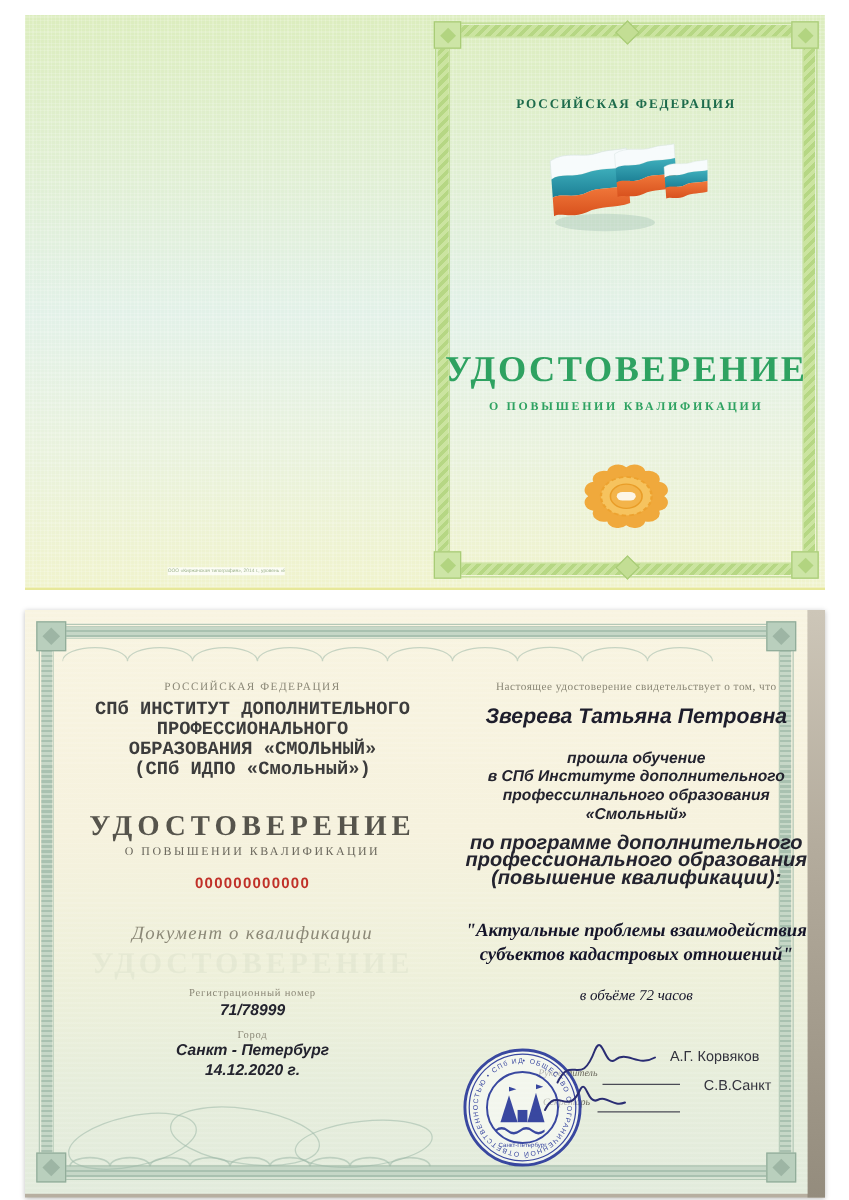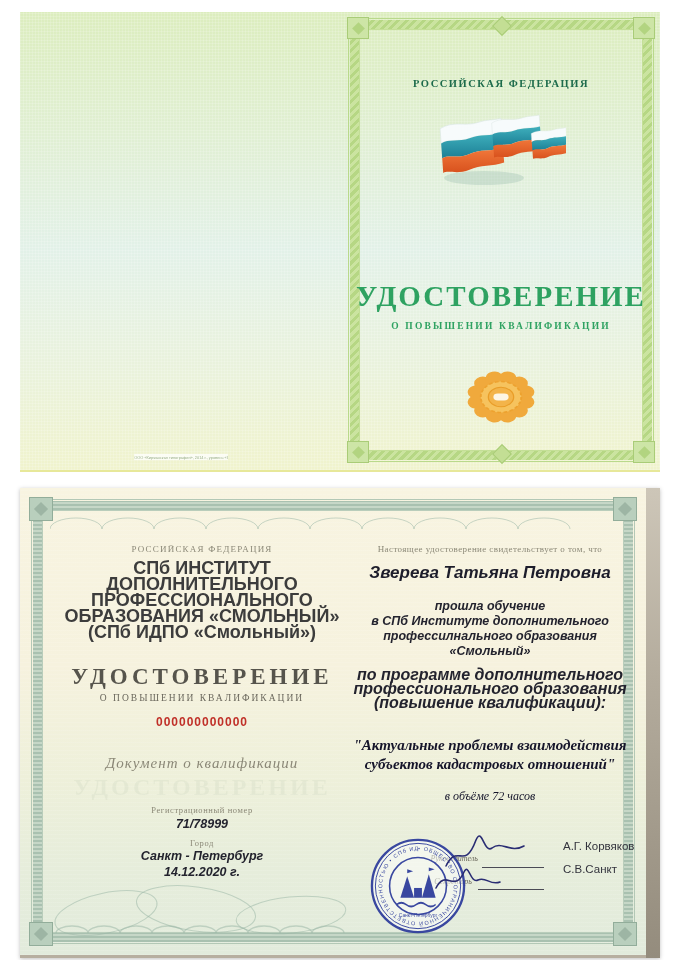--- a/index.html
+++ b/index.html
@@ -37,25 +37,25 @@
       repeating-linear-gradient(0deg, rgba(255,255,255,.1) 0 1px, transparent 1px 4px),
       linear-gradient(180deg,#f8f4e1 0%,#f6f2de 38%,#eef0da 62%,#e6eddb 82%,#e2ebdc 100%);}
   .cert-frame{inset:13px;border:9px solid transparent;
     border-image:repeating-linear-gradient(0deg,#a9c1b0 0 2px,#c6d7c7 2px 4px) 9;
     outline:1px solid #b3c8b6;outline-offset:1px;box-shadow:inset 0 0 0 1px #b9cdbb;}
   .ccorner{width:22px;height:22px;background:#b9cfbd;border:1px solid #92ad9a;display:flex;align-items:center;justify-content:center;}
   .ccorner i{display:block;width:10px;height:10px;background:#9db5a4;transform:rotate(45deg);}
   .guill{stroke:#9db8a8;fill:none;opacity:.55;}
 
   .colL{left:32px;top:56px;width:300px;}
-  .colR{left:320px;top:56px;width:300px;}
+  .colR{left:339px;top:56px;width:300px;}
   .lab{font-size:8.5px;color:#8b8877;letter-spacing:.6px;}
   .val{font-family:"Liberation Sans",sans-serif;font-weight:bold;font-style:italic;font-size:12.5px;color:#23232e;}
   .cert-country{font-size:9px;color:#8b8877;letter-spacing:1.2px;}
-  .inst{margin-top:6px;font-family:Liberation Sans, sans-serif;font-weight:bold;font-size:18px;line-height:16px;color:#3c3c3c;}
+  .inst{margin-top:6px;font-family:Liberation Mono, monospace;font-weight:bold;font-size:15px;line-height:16px;color:#3c3c3c;}
   .cert-title{margin-top:24px;font-size:23px;color:#56544c;letter-spacing:4px;font-weight:600;}
   .cert-sub{margin-top:3px;font-size:9.5px;color:#6a675c;letter-spacing:2px;}
   .serial{margin-top:12px;font-family:"Liberation Sans",sans-serif;font-weight:bold;font-size:12px;letter-spacing:1px;color:#c03028;}
   .docq{margin-top:26px;font-style:italic;font-size:15px;color:#8b8877;letter-spacing:1px;}
   .watermark{margin-top:2px;font-size:24px;letter-spacing:3px;color:#5c7a5c;opacity:.06;font-weight:bold;}
   .intro{font-size:9px;color:#8b8877;letter-spacing:.4px;}
   .pname{margin-top:9px;font-family:"Liberation Sans",sans-serif;font-weight:bold;font-style:italic;font-size:17px;color:#1d1d2b;}
   .tlines{margin-top:16px;font-family:"Liberation Sans",sans-serif;font-weight:bold;font-style:italic;font-size:12.5px;line-height:15px;color:#23232e;}
   .plines{margin-top:9px;font-family:"Liberation Sans",sans-serif;font-weight:bold;font-style:italic;font-size:16px;line-height:14px;color:#23232e;}
   .course{margin-top:26px;font-weight:bold;font-style:italic;font-size:15px;line-height:19px;color:#15152a;}
@@ -195,21 +195,21 @@
         <div>"Актуальные проблемы взаимодействия</div>
         <div>субъектов кадастровых отношений"</div>
       </div>
       <div class="volume">в объёме 72 часов</div>
     </div>
 
     <div class="abs sig-label" style="left:340px;top:366px;width:118px;">Руководитель</div>
     <div class="abs sig-line" style="left:462px;top:379px;width:62px;"></div>
     <div class="abs sig-label" style="left:340px;top:389px;width:112px;">Секретарь</div>
     <div class="abs sig-line" style="left:458px;top:401px;width:66px;"></div>
-    <div class="abs sig-name" style="left:543px;top:352px;">А.Г. Корвяков</div>
+    <div class="abs sig-name" style="left:516px;top:352px;">А.Г. Корвяков</div>
     <div class="abs sig-name" style="left:543px;top:375px;">С.В.Санкт</div>
 
     <svg class="abs" style="left:408px;top:336px;z-index:3;" width="140" height="75" viewBox="0 0 140 75">
       <path d="M18,42 C30,18 36,48 48,16 C54,2 56,30 64,24 C74,16 82,30 96,22" fill="none" stroke="#2a2d73" stroke-width="1.6" stroke-linecap="round"></path>
       <path d="M8,64 C18,44 26,70 36,48 C41,38 42,60 50,56 C58,52 62,62 72,58" fill="none" stroke="#2a2d73" stroke-width="1.6" stroke-linecap="round"></path>
     </svg>
 
     <svg class="abs stamp" style="left:349px;top:349px;" width="98" height="98" viewBox="0 0 100 100">
       <circle cx="50" cy="50" r="47" fill="rgba(255,255,255,.55)" stroke="#2b3a9b" stroke-width="2.4"></circle>
       <circle cx="50" cy="50" r="43.5" fill="none" stroke="#2b3a9b" stroke-width="1"></circle>

